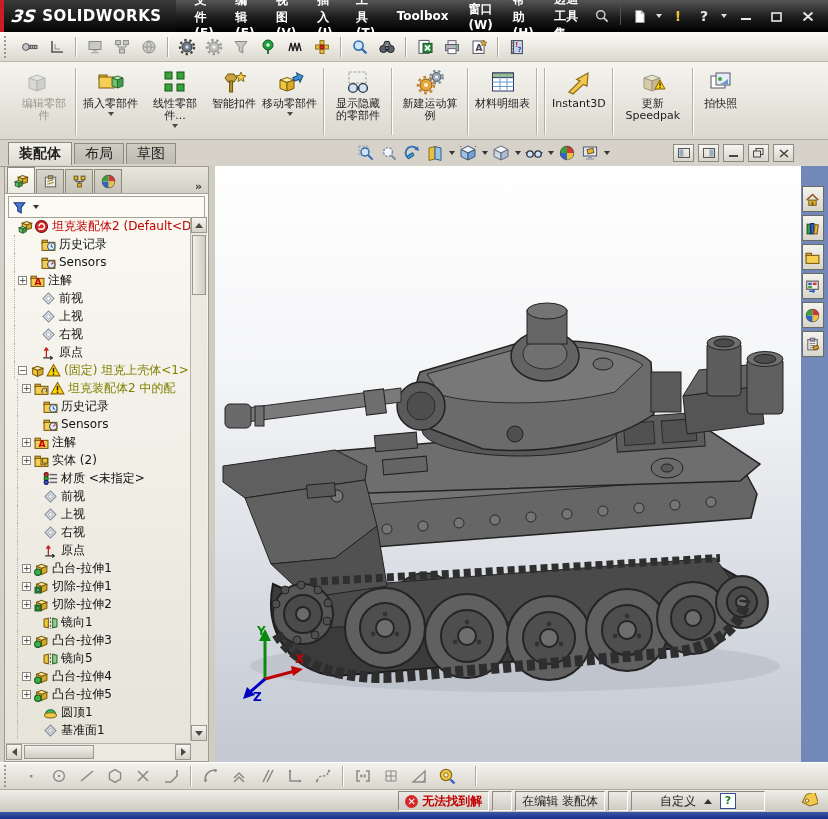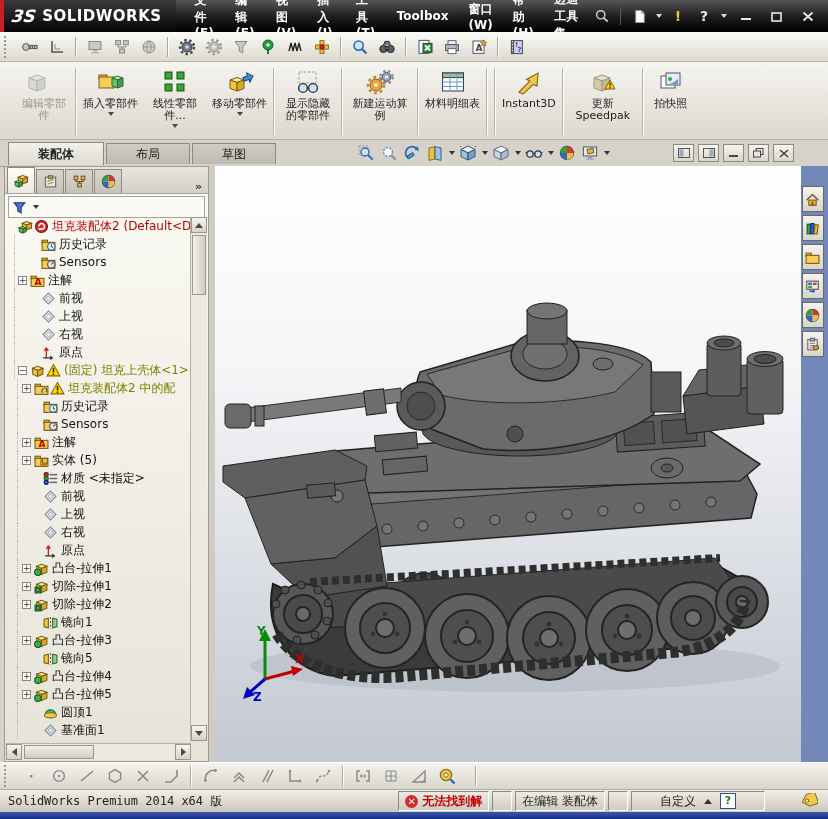--- a/index.html
+++ b/index.html
@@ -29,21 +29,21 @@
   #ribbon{left:0;top:62px;width:828px;height:78px;background:linear-gradient(#f5f4ef,#dbd8cd);border-bottom:1px solid #b2afa4;display:flex;align-items:stretch;padding:2px 0 0 4px;box-sizing:border-box;}
   .rbtn{display:flex;flex-direction:column;align-items:center;justify-content:flex-start;padding:3px 2px 1px 2px;min-width:42px;max-width:62px;border:1px solid transparent;}
   .rlabel{font-size:11px;line-height:12px;text-align:center;color:#1c1c1c;margin-top:2px;}
   .rbtn.dis .rlabel{color:#9a978e;margin-left:12px;}
   .rbtn.dis svg{filter:grayscale(1);opacity:.55;}
   .rsep{width:1px;background:#b5b2a7;border-right:1px solid #fdfdfb;margin:4px 3px;}
   .rdd{width:0;height:0;border-left:3px solid transparent;border-right:3px solid transparent;border-top:4px solid #4a4a44;margin-top:2px;}
   
   #tabrow{left:0;top:140px;width:828px;height:26px;background:#d6d2c9;border-bottom:1px solid #9d9a90;}
   #tabs{position:absolute;left:8px;top:3px;display:flex;}
-  .dtab{height:20px;padding:0 29px;font-size:12px;display:flex;align-items:center;border:1px solid #8c897f;border-bottom:none;background:linear-gradient(#cfccc2,#bdbab0);margin-right:2px;color:#222;}
+  .dtab{height:20px;padding:0 10px;font-size:14px;display:flex;align-items:center;border:1px solid #8c897f;border-bottom:none;background:linear-gradient(#cfccc2,#bdbab0);margin-right:2px;color:#222;}
   .dtab.active{background:linear-gradient(#f2f1ea,#dedbd1);font-weight:bold;position:relative;top:-1px;height:22px;}
   #headsup{position:absolute;left:356px;top:3px;display:flex;align-items:center;gap:3px;}
   .hbtn{width:20px;height:20px;display:flex;align-items:center;justify-content:center;}
   #docctl{position:absolute;right:34px;top:4px;display:flex;align-items:center;gap:4px;}
   .wbtn2{width:19px;height:16px;border:1px solid #8c897f;background:linear-gradient(#f6f5f0,#d8d5cb);display:flex;align-items:center;justify-content:center;}
   
   #main{left:0;top:166px;width:828px;height:596px;}
   #leftpanel{position:absolute;left:4px;top:0;width:205px;height:596px;background:linear-gradient(#fbfaf4,#e6e3d8);border:1px solid #9d9a90;box-sizing:border-box;}
   #ptabs{display:flex;align-items:flex-end;height:26px;background:linear-gradient(#e9e6dd,#d2cfc5);border-bottom:1px solid #a5a298;padding-left:2px;}
   .ptab{width:26px;height:23px;border:1px solid #8c897f;border-bottom:none;display:flex;align-items:center;justify-content:center;background:linear-gradient(#d8d5cb,#c6c3b9);margin-right:1px;}
@@ -679,20 +679,26 @@
     </div>
     <div class="rbtn">
       <svg width="28" height="28">
           <use href="#r-linear"></use>
         </svg>
       <span class="rlabel">线性零部件...</span>
       <span class="rdd"></span>
     </div>
     <div class="rbtn">
       <svg width="28" height="28">
+          <use href="#r-smart"></use>
+        </svg>
+      <span class="rlabel">智能扣件</span>
+    </div>
+    <div class="rbtn">
+      <svg width="28" height="28">
           <use href="#r-move"></use>
         </svg>
       <span class="rlabel">移动零部件</span>
       <span class="rdd"></span>
     </div>
     <div class="rsep"></div>
     <div class="rbtn" style="max-width:54px">
       <svg width="28" height="28">
           <use href="#r-show"></use>
         </svg>
@@ -971,21 +977,21 @@
               <use href="#t-ann"></use>
             </svg>
             <span class="tlabel">注解</span>
           </div>
         <div class="trow">
             <span class="ind d2b" style="width:4px"></span>
             <span class="exp plus">+</span>
             <svg class="i14">
               <use href="#t-bodies"></use>
             </svg>
-            <span class="tlabel">实体 (5)</span>
+            <span class="tlabel">实体 (2)</span>
           </div>
         <div class="trow">
             <span class="ind d2b"></span>
             <span class="exp none"></span>
             <svg class="i14">
               <use href="#t-mat"></use>
             </svg>
             <span class="tlabel">材质 &lt;未指定&gt;</span>
           </div>
         <div class="trow">
@@ -1385,21 +1391,20 @@
       </span>
     <span class="tbtn">
         <svg width="18" height="18">
           <use href="#k-measure"></use>
         </svg>
       </span>
     <span class="vsep" style="margin-left:12px"></span>
   </div>
 
   <div id="statusbar" class="abs">
-    <span id="statusleft">SolidWorks Premium 2014 x64 版</span>
     <span style="flex:1"></span>
     <span class="seg">
       <span class="errico">✕</span>
       <span class="errtxt">无法找到解</span>
     </span>
     <span class="seg segthin"></span>
     <span class="seg">
       <span>在编辑 装配体</span>
     </span>
     <span class="seg segthin"></span>

